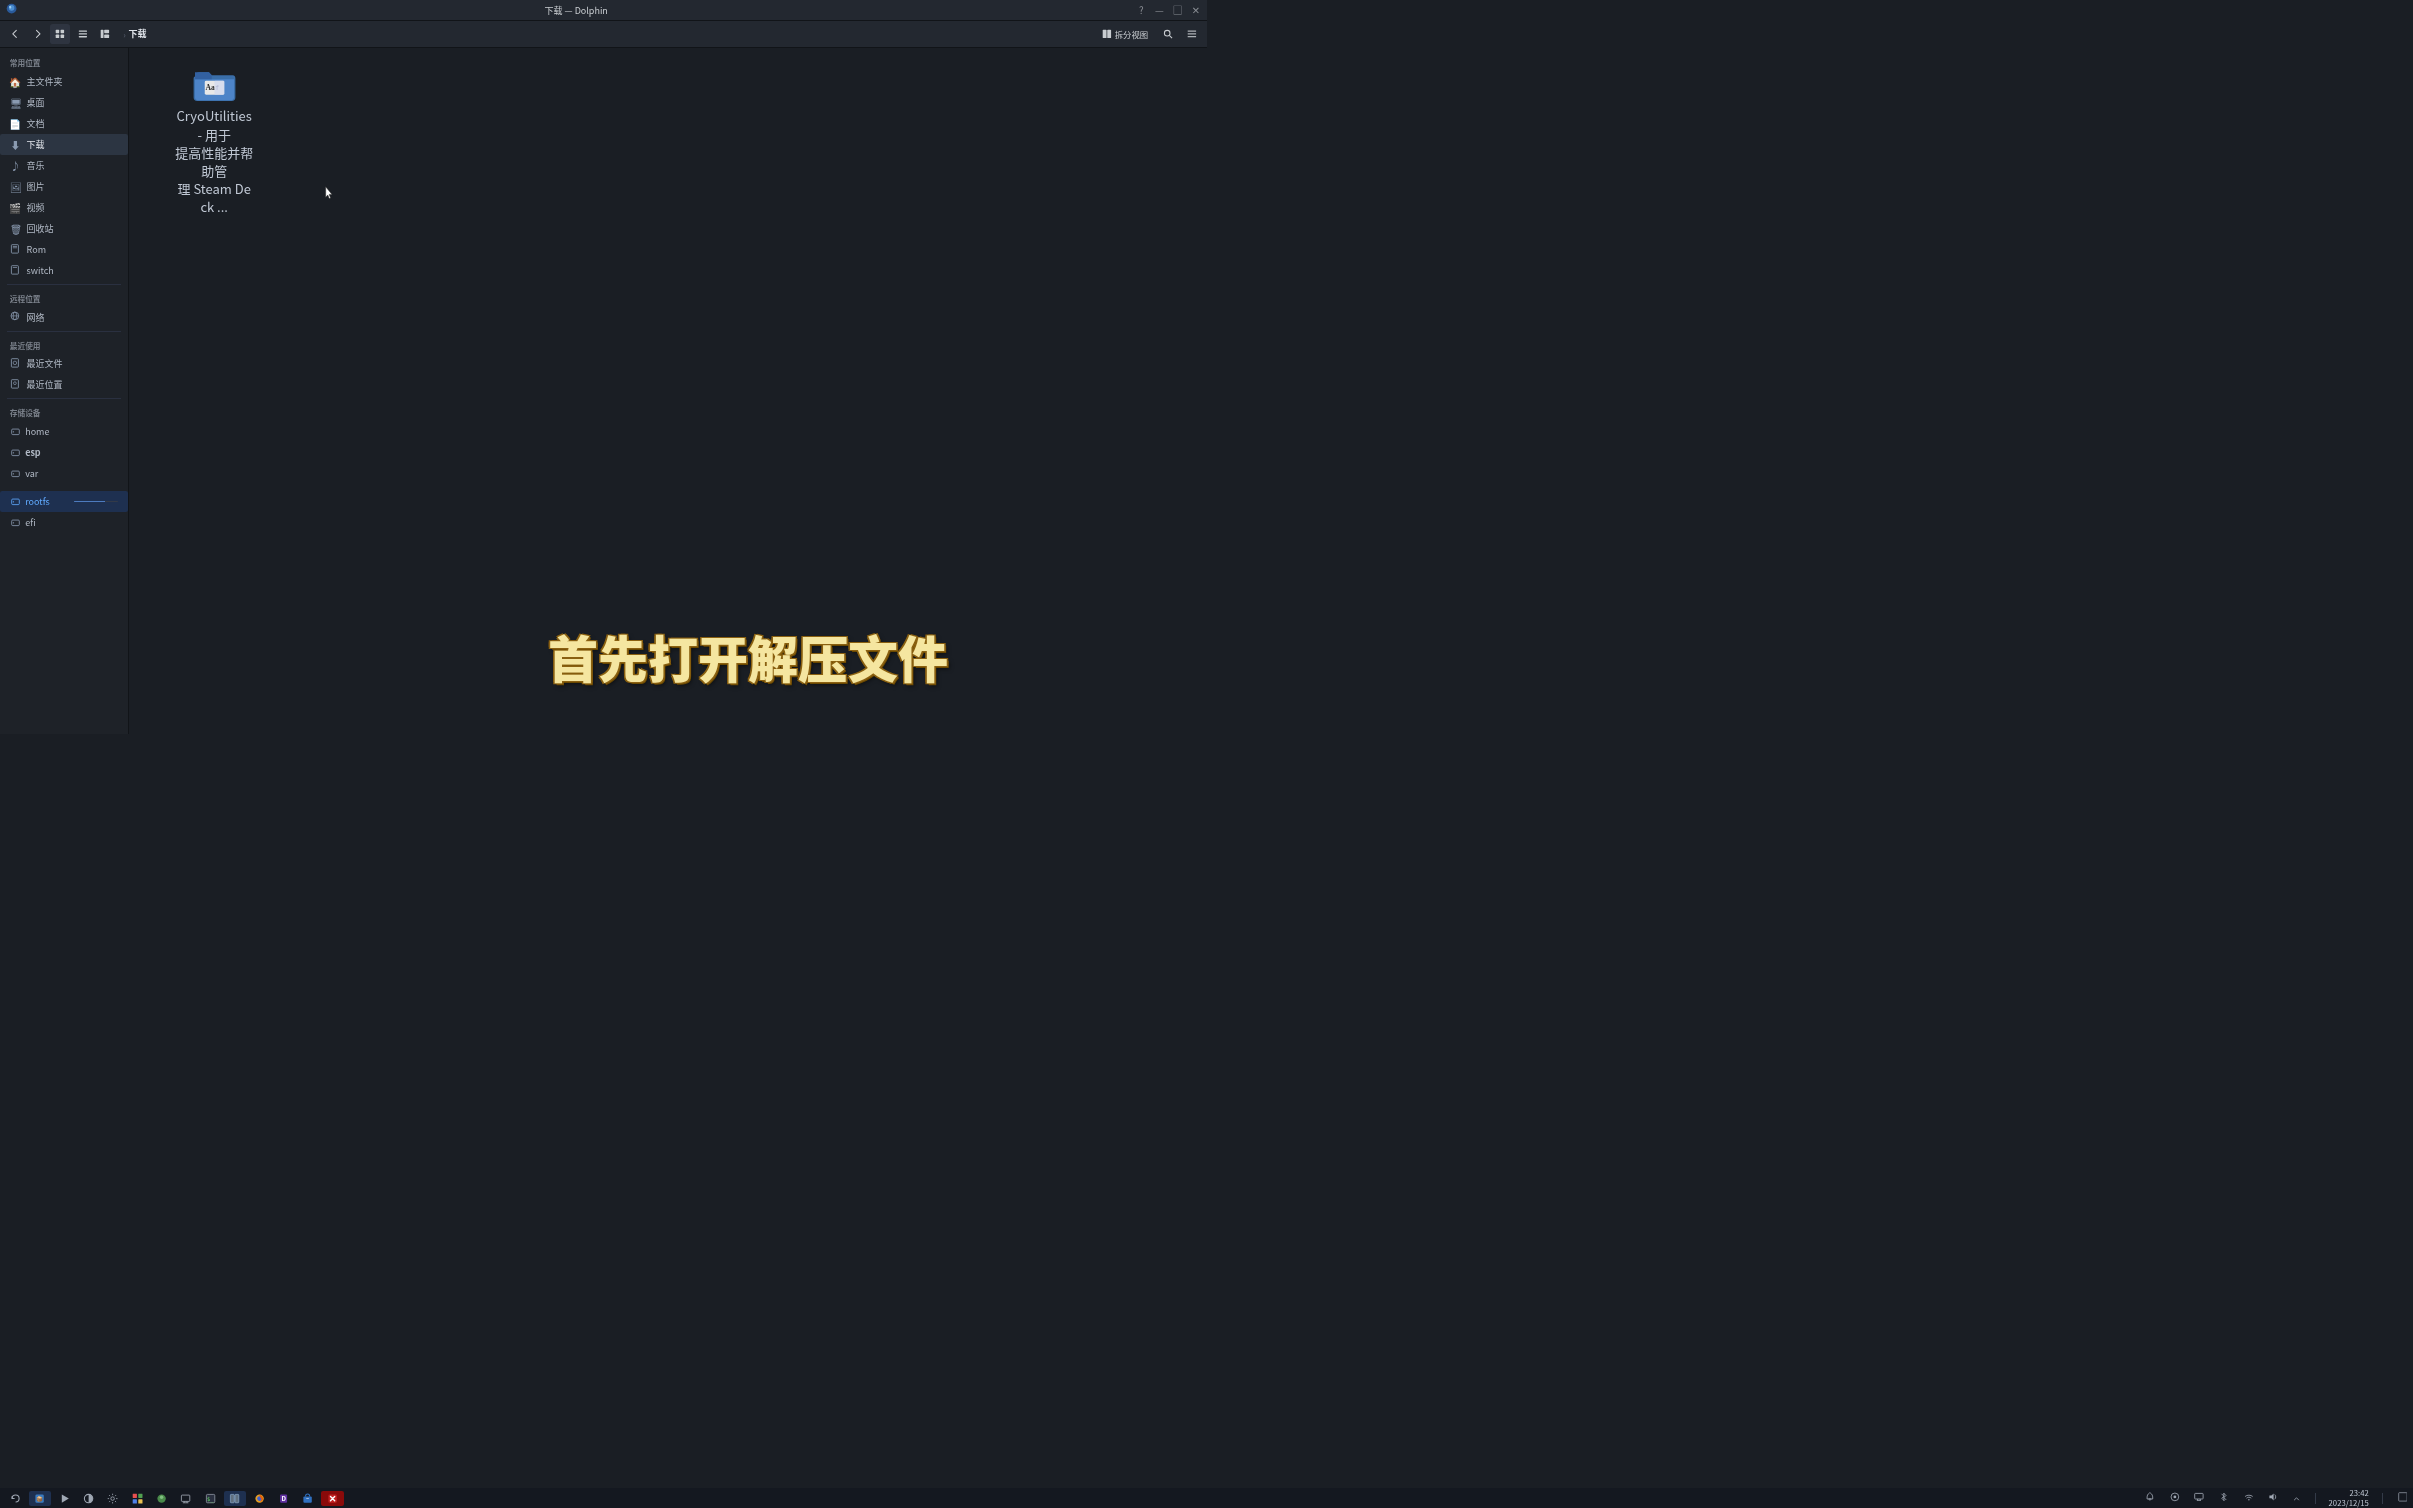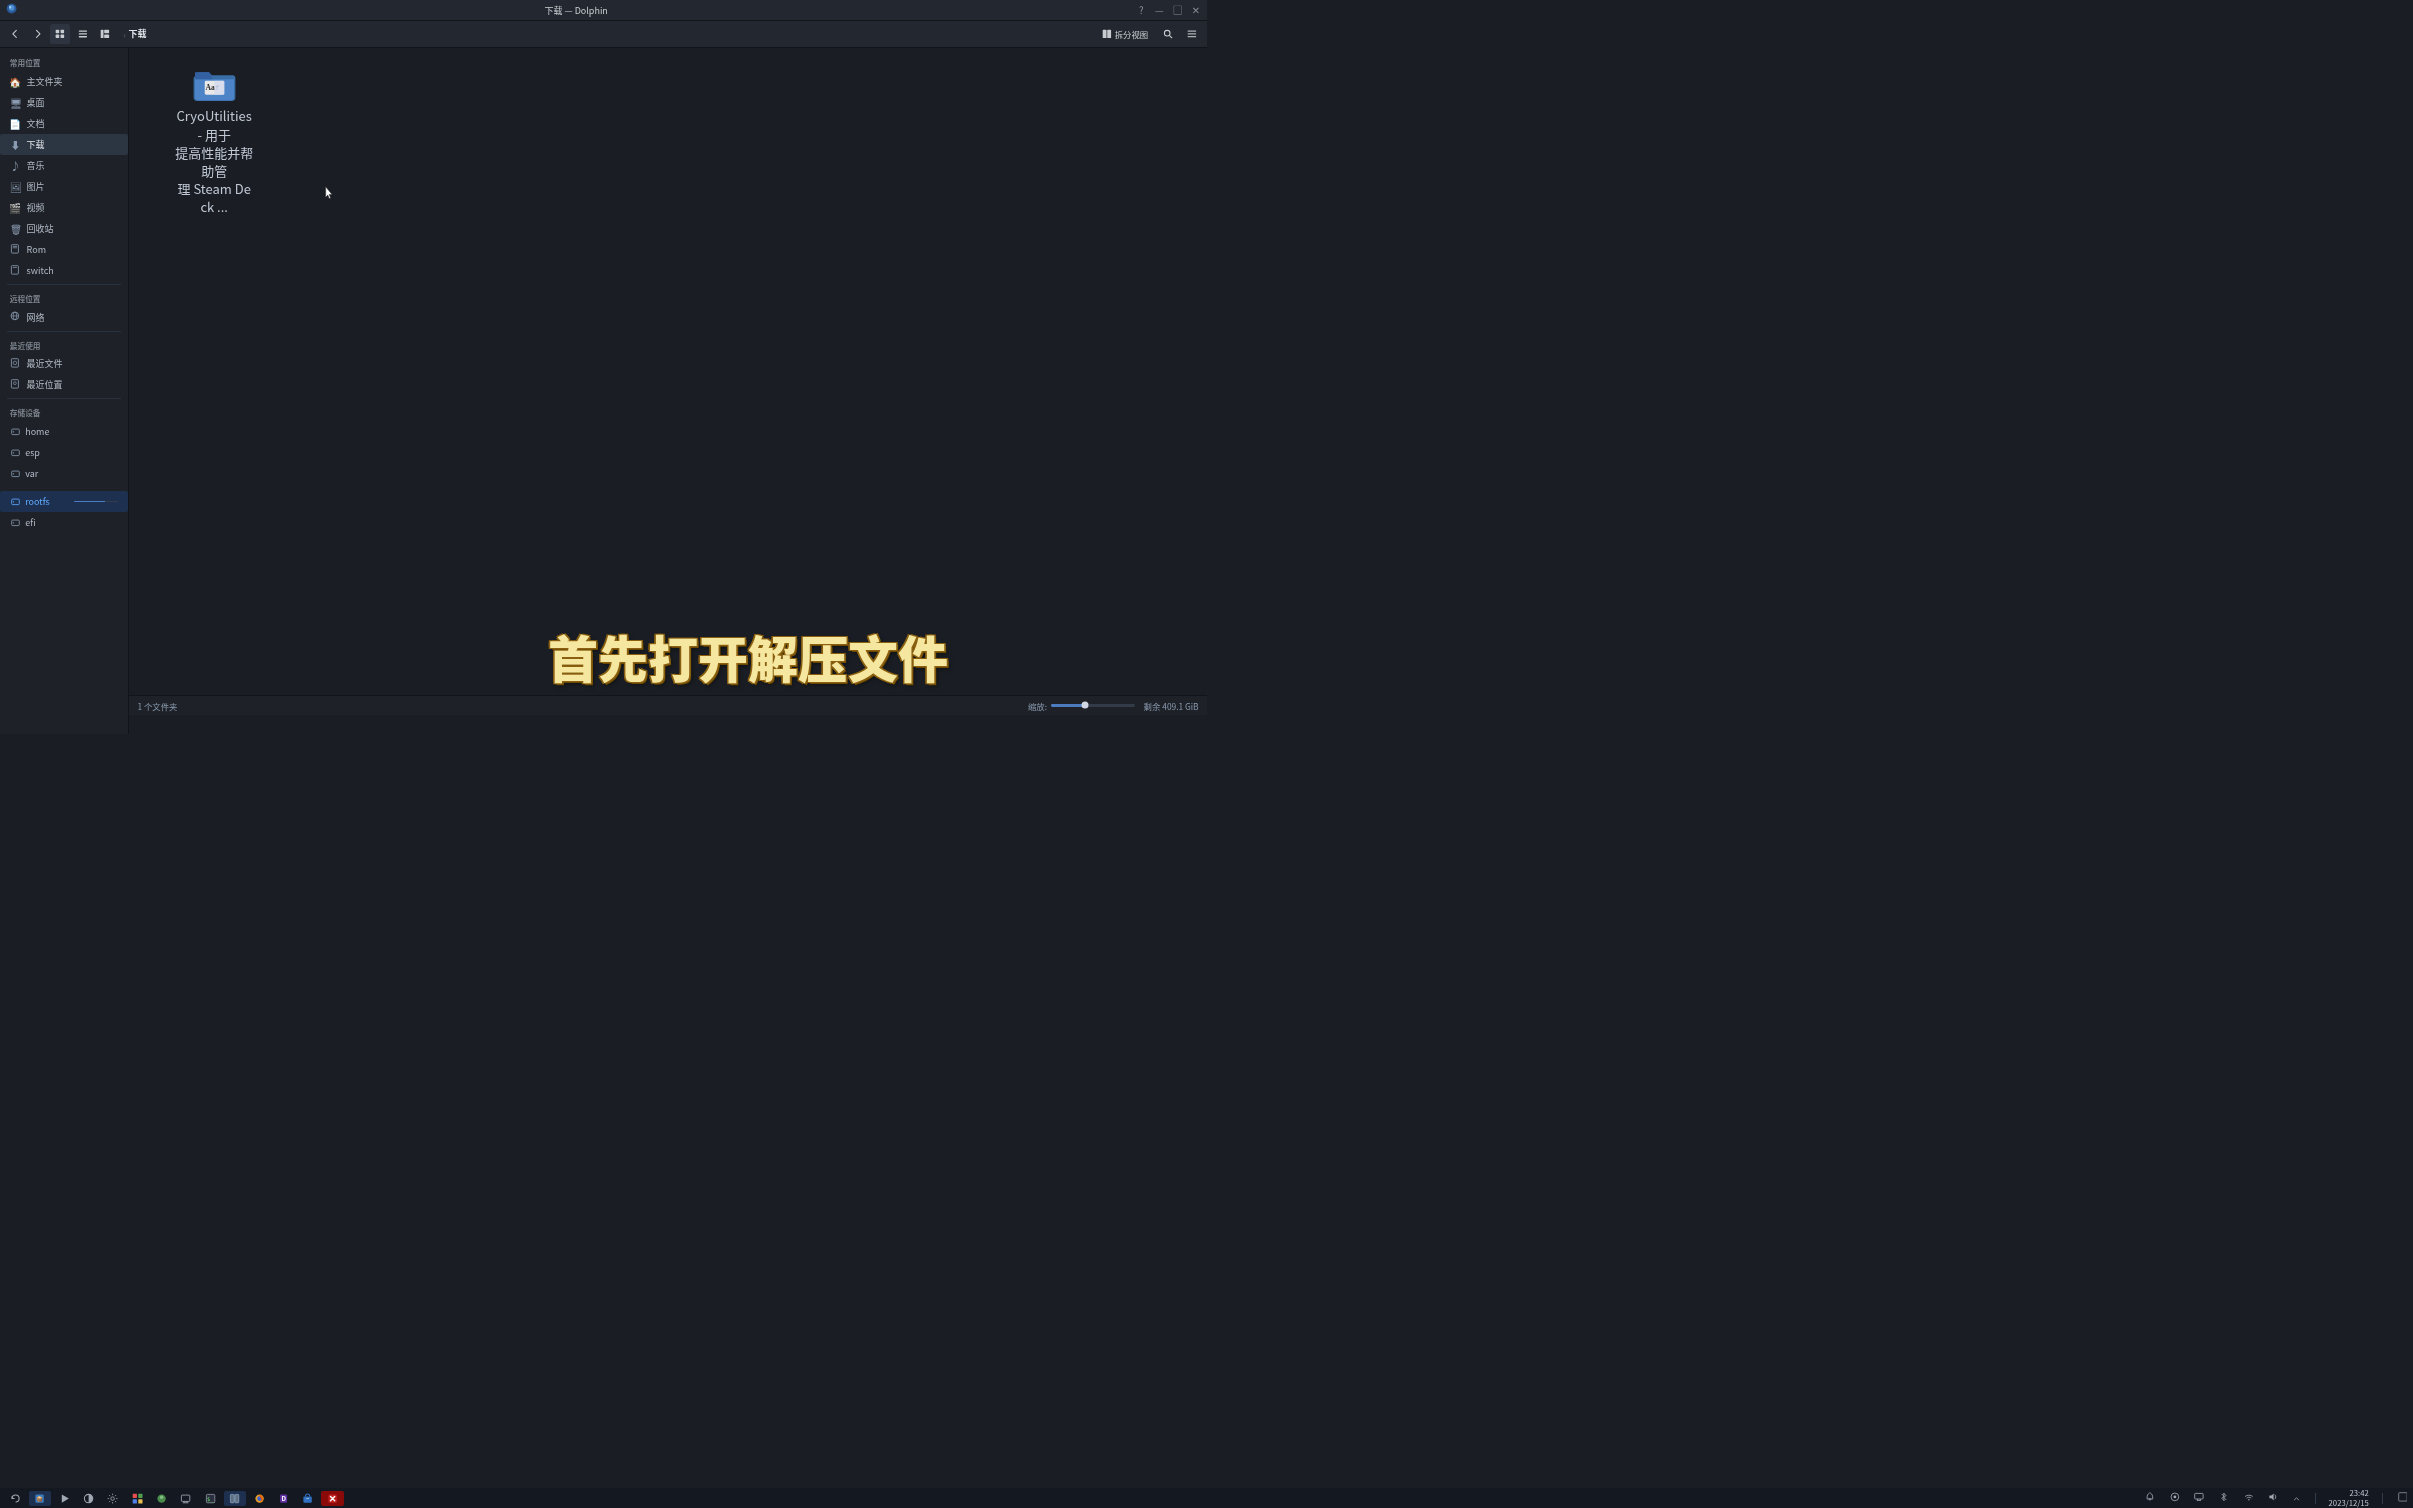--- a/index.html
+++ b/index.html
@@ -515,21 +515,21 @@
 
     <div class="sidebar-item" style="gap:4.2px;">
       <span class="sidebar-item-icon">
         <svg width="9" height="9" viewBox="0 0 13 13">
             <rect x="1" y="3" width="11" height="8" rx="1.5" fill="none" stroke="#8a9ab0" stroke-width="1.2"></rect>
             <circle cx="3.5" cy="7" r="1" fill="#8a9ab0"></circle>
           </svg>
       </span>
       <span>home</span>
     </div>
-    <div class="sidebar-item" style="gap:4.2px; padding-left:9.8px;">
+    <div class="sidebar-item" style="gap:4.2px; padding-left:9.8px;font-weight:bold;">
       <span class="sidebar-item-icon">
         <svg width="9" height="9" viewBox="0 0 13 13">
             <rect x="1" y="3" width="11" height="8" rx="1.5" fill="none" stroke="#8a9ab0" stroke-width="1.2"></rect>
             <circle cx="3.5" cy="7" r="1" fill="#8a9ab0"></circle>
           </svg>
       </span>
       <span>esp</span>
     </div>
     <div class="sidebar-item" style="gap:4.2px; padding-left:9.8px;">
       <span class="sidebar-item-icon">
@@ -589,33 +589,20 @@
     </div>
 
     <div class="cursor">
       <svg width="9.8" height="14" viewBox="0 0 14 20">
         <path d="M1 1 L1 16 L4 13 L6 18 L8 17 L6 12 L10 12 Z" fill="white" stroke="#333" stroke-width="0.8"></path>
       </svg>
     </div>
 
     <div class="overlay-text">首先打开解压文件</div>
 
-    <div class="statusbar">
-      <span>1 个文件夹</span>
-      <div class="statusbar-right">
-        <div class="zoom-slider-container">
-          <span>缩放:</span>
-          <div class="zoom-slider">
-            <div class="zoom-slider-fill"></div>
-            <div class="zoom-slider-thumb"></div>
-          </div>
-        </div>
-        <span>剩余 409.1 GiB</span>
-      </div>
-    </div>
 
   </div>
 </div>
 
 <div class="taskbar">
 
   <div class="taskbar-app">
     <svg width="11.2" height="11.2" viewBox="0 0 16 16">
         <path d="M3 8 A5 5 0 1 1 8 13" fill="none" stroke="#a0a8b4" stroke-width="1.5"></path>
         <path d="M3 5 L3 8 L6 8" fill="none" stroke="#a0a8b4" stroke-width="1.5" stroke-linecap="round"></path>

